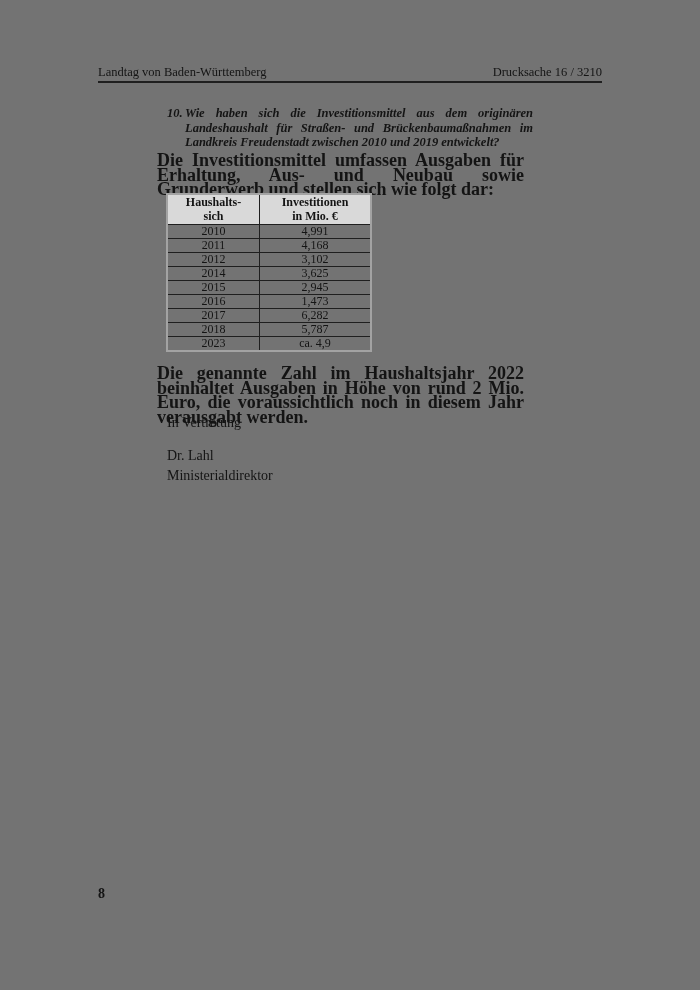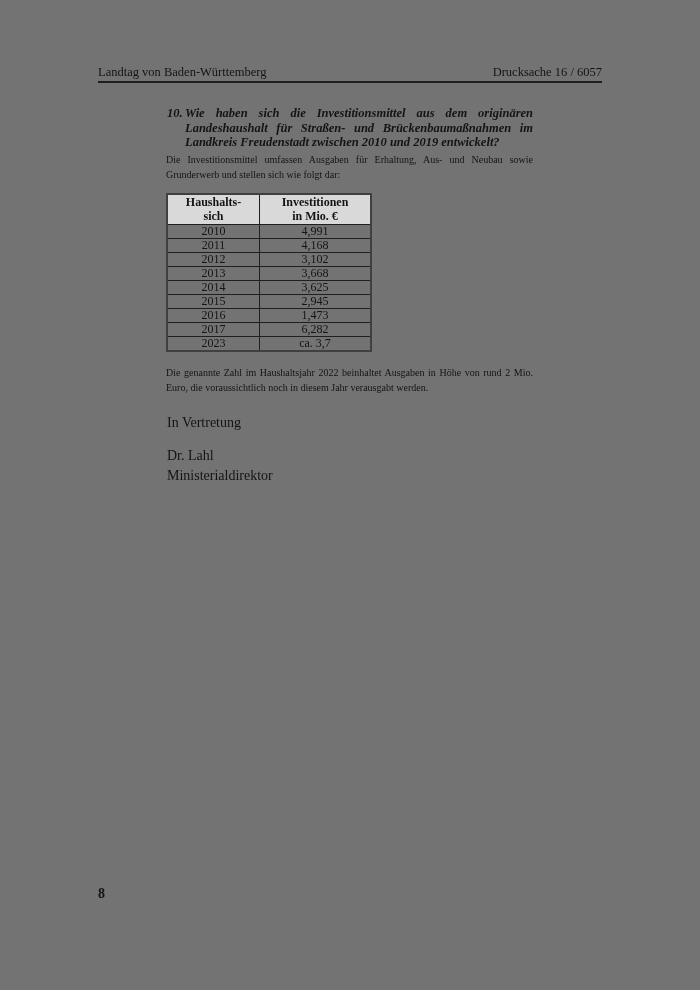--- a/index.html
+++ b/index.html
@@ -42,45 +42,46 @@
   }
   .question .qnum {
     flex: 0 0 18px;
   }
   .question .qtext {
     flex: 1;
     text-align: justify;
   }
   .para {
     position: absolute;
-    left: 166px;
+    left: 157px;
     width: 367px;
     margin: 0;
-    font-size: 10px;
+    font-size: 18px;
     line-height: 14.5px;
     text-align: justify;
+    font-weight: bold;
   }
   .para-intro { top: 153px; }
   .para-note  { top: 366px; }
   .sig {
     position: absolute;
     left: 167px;
     margin: 0;
     font-size: 14px;
     line-height: 14.5px;
   }
   .sig-closing { top: 416px; }
   .sig-name    { top: 449px; }
   .sig-title   { top: 469px; }
   table.inv-table {
     position: absolute;
     left: 166px;
     top: 193px;
     border-collapse: collapse;
-    border: 2px solid #404040;
+    border: 2px solid #a3a3a3;
     font-size: 12px;
   }
   .inv-table th, .inv-table td {
     border: 1px solid #1f1f1f;
     text-align: center;
     vertical-align: middle;
   }
   .inv-table th {
     background: #d9d9d9;
     font-weight: bold;
@@ -103,21 +104,21 @@
     line-height: 15px;
   }
 </style>
 </head>
 <body>
 
 <div class="page">
 
   <div class="doc-header">
     <span>Landtag von Baden-Württemberg</span>
-    <span>Drucksache 16 / 6057</span>
+    <span>Drucksache 16 / 3210</span>
   </div>
 
   <div class="question">
     <span class="qnum">10.</span>
     <div class="qtext">Wie haben sich die Investitionsmittel aus dem originären Landeshaushalt für Straßen- und Brückenbaumaßnahmen im Landkreis Freudenstadt zwischen 2010 und 2019 entwickelt?</div>
   </div>
 
   <p class="para para-intro">Die Investitionsmittel umfassen Ausgaben für Erhaltung, Aus- und Neubau sowie Grunderwerb und stellen sich wie folgt dar:</p>
 
   <table class="inv-table">
@@ -140,42 +141,42 @@
       </tr>
       <tr>
         <td>2011</td>
         <td>4,168</td>
       </tr>
       <tr>
         <td>2012</td>
         <td>3,102</td>
       </tr>
       <tr>
-        <td>2013</td>
-        <td>3,668</td>
-      </tr>
-      <tr>
         <td>2014</td>
         <td>3,625</td>
       </tr>
       <tr>
         <td>2015</td>
         <td>2,945</td>
       </tr>
       <tr>
         <td>2016</td>
         <td>1,473</td>
       </tr>
       <tr>
         <td>2017</td>
         <td>6,282</td>
       </tr>
       <tr>
+        <td>2018</td>
+        <td>5,787</td>
+      </tr>
+      <tr>
         <td>2023</td>
-        <td>ca. 3,7</td>
+        <td>ca. 4,9</td>
       </tr>
     </tbody>
   </table>
 
   <p class="para para-note">Die genannte Zahl im Haushaltsjahr 2022 beinhaltet Ausgaben in Höhe von rund 2 Mio. Euro, die voraussichtlich noch in diesem Jahr verausgabt werden.</p>
 
   <p class="sig sig-closing">In Vertretung</p>
   <p class="sig sig-name">Dr. Lahl</p>
   <p class="sig sig-title">Ministerialdirektor</p>
 

